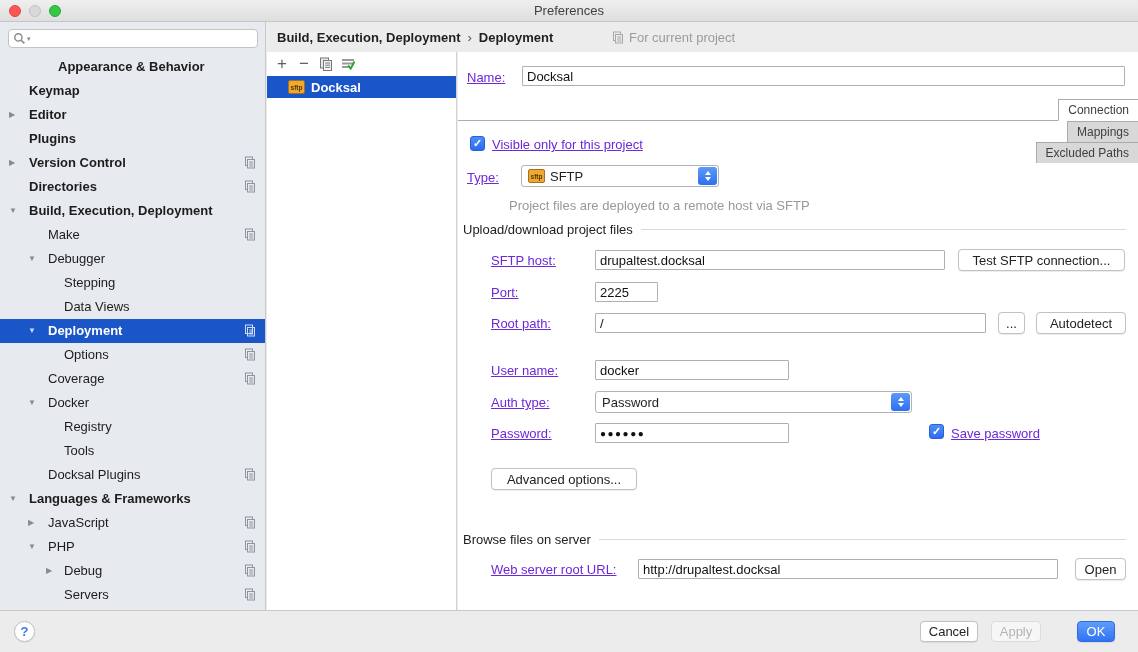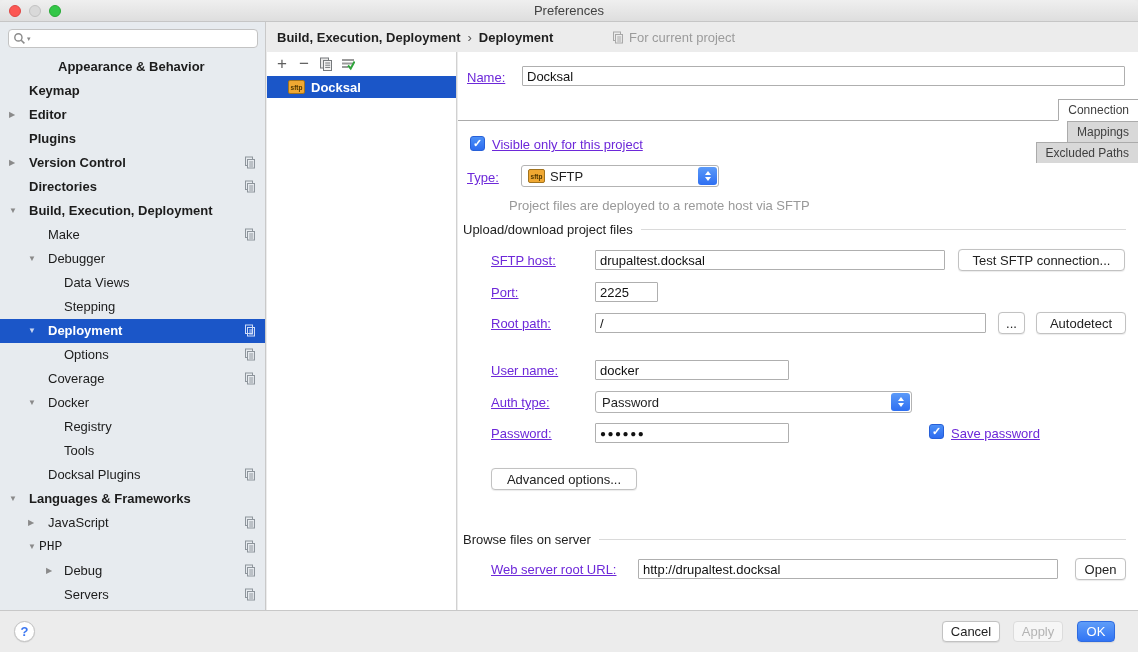--- a/index.html
+++ b/index.html
@@ -100,21 +100,21 @@
 
   
   .footer { position:absolute; left:0; top:610px; right:0; height:42px; background:#ECECEC; border-top:1px solid #C8C8C8; }
   .help-btn { position:absolute; left:14px; top:10px; width:21px; height:21px; border-radius:50%;
     background:#fff; border:1px solid #C3C3C3; color:#3B77F2; font-weight:bold; font-size:13px;
     display:flex; align-items:center; justify-content:center; box-shadow:0 0.5px 1px rgba(0,0,0,0.12); }
   .footer-btns { position:absolute; right:23px; top:10px; display:flex; }
   .footer-btns .fbtn { position:static; height:21px; }
   .fbtn.cancel { width:58px; margin-right:13px; }
   .fbtn.apply  { width:50px; margin-right:14px; }
-  .fbtn.ok     { width:38px; }
+  .fbtn.ok     { width:38px;margin-left:22px; }
 </style>
 </head>
 <body>
 
 <div class="window">
 
   <div class="titlebar">
     <span class="traffic red"></span>
     <span class="traffic gray"></span>
     <span class="traffic green"></span>
@@ -173,24 +173,24 @@
               <rect x="1.5" y="1" width="7" height="8.5" fill="none" stroke="#8E959C"></rect>
               <rect x="3.5" y="3.5" width="7" height="8.5" fill="#E7EBEF" stroke="#8E959C"></rect>
               <path d="M5.2 6 h4 M5.2 8 h4 M5.2 10 h4" stroke="#8E959C"></path>
             </svg></span>
         </div>
         <div class="trow">
           <span class="arrow" style="left: 28px;">▼</span>
           <span class="lbl" style="left: 48px;">Debugger</span>
         </div>
         <div class="trow">
+          <span class="lbl" style="left: 64px;">Stepping</span>
+        </div>
+        <div class="trow">
           <span class="lbl" style="left: 64px;">Data Views</span>
-        </div>
-        <div class="trow">
-          <span class="lbl" style="left: 64px;">Stepping</span>
         </div>
         <div class="trow selected">
           <span class="arrow" style="left: 28px;">▼</span>
           <span class="lbl" style="left: 48px;">Deployment</span>
           <span class="proj"><svg width="12" height="13" viewBox="0 0 12 13">
               <rect x="1.5" y="1" width="7" height="8.5" fill="none" stroke="#8E959C"></rect>
               <rect x="3.5" y="3.5" width="7" height="8.5" fill="#E7EBEF" stroke="#8E959C"></rect>
               <path d="M5.2 6 h4 M5.2 8 h4 M5.2 10 h4" stroke="#8E959C"></path>
             </svg></span>
         </div>
@@ -236,21 +236,21 @@
           <span class="arrow" style="left: 28px;">▶</span>
           <span class="lbl" style="left: 48px;">JavaScript</span>
           <span class="proj"><svg width="12" height="13" viewBox="0 0 12 13">
               <rect x="1.5" y="1" width="7" height="8.5" fill="none" stroke="#8E959C"></rect>
               <rect x="3.5" y="3.5" width="7" height="8.5" fill="#E7EBEF" stroke="#8E959C"></rect>
               <path d="M5.2 6 h4 M5.2 8 h4 M5.2 10 h4" stroke="#8E959C"></path>
             </svg></span>
         </div>
         <div class="trow">
           <span class="arrow" style="left: 28px;">▼</span>
-          <span class="lbl" style="left: 39px; font-family: Liberation Mono, monospace;">PHP</span>
+          <span class="lbl" style="left: 48px;">PHP</span>
           <span class="proj"><svg width="12" height="13" viewBox="0 0 12 13">
               <rect x="1.5" y="1" width="7" height="8.5" fill="none" stroke="#8E959C"></rect>
               <rect x="3.5" y="3.5" width="7" height="8.5" fill="#E7EBEF" stroke="#8E959C"></rect>
               <path d="M5.2 6 h4 M5.2 8 h4 M5.2 10 h4" stroke="#8E959C"></path>
             </svg></span>
         </div>
         <div class="trow">
           <span class="arrow" style="left: 46px;">▶</span>
           <span class="lbl" style="left: 64px;">Debug</span>
           <span class="proj"><svg width="12" height="13" viewBox="0 0 12 13">

